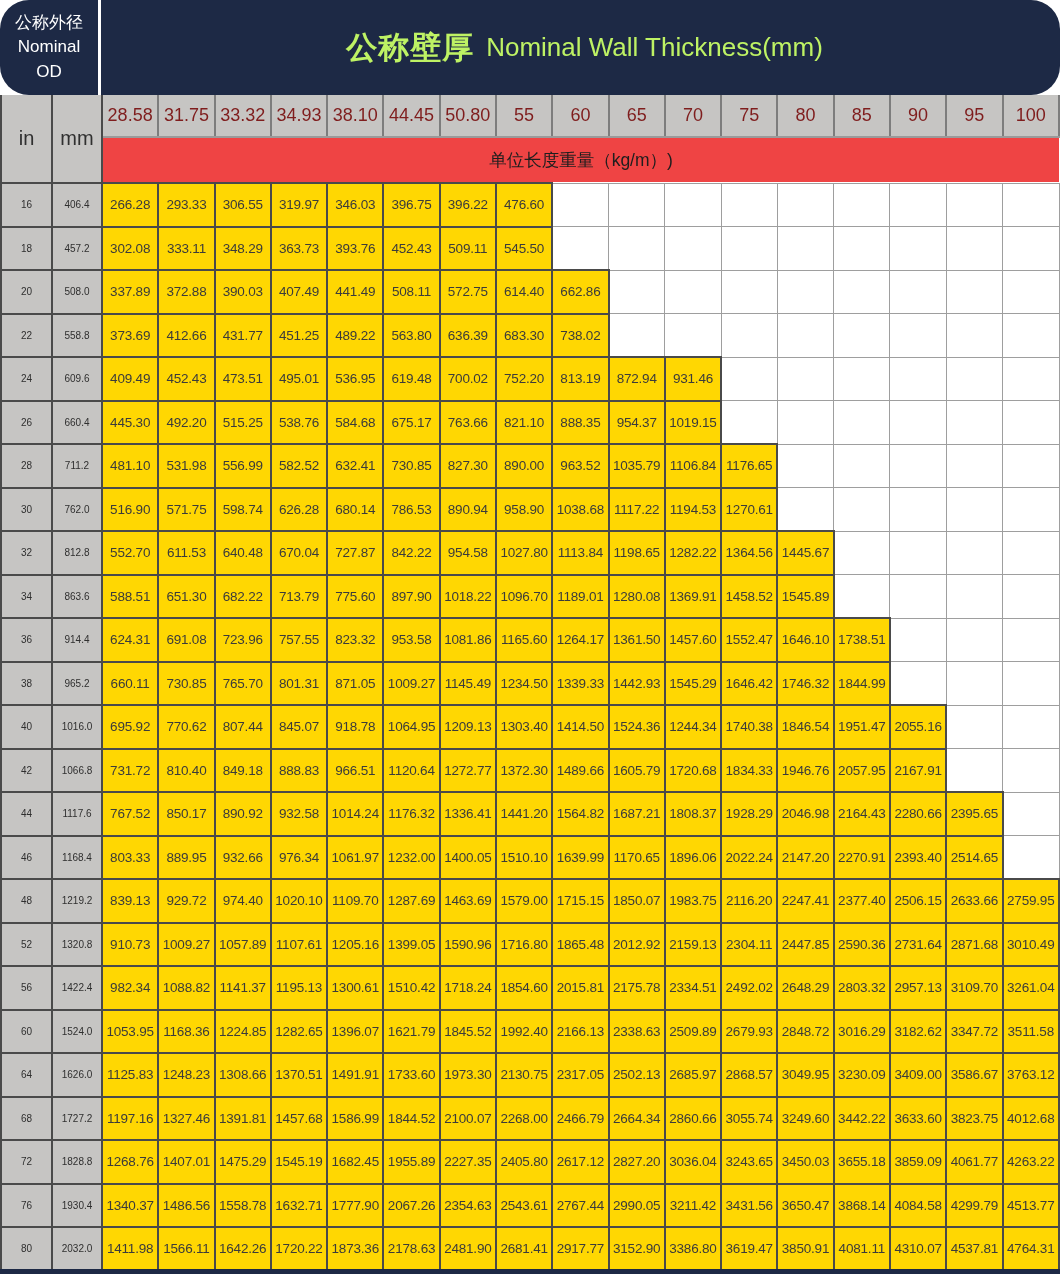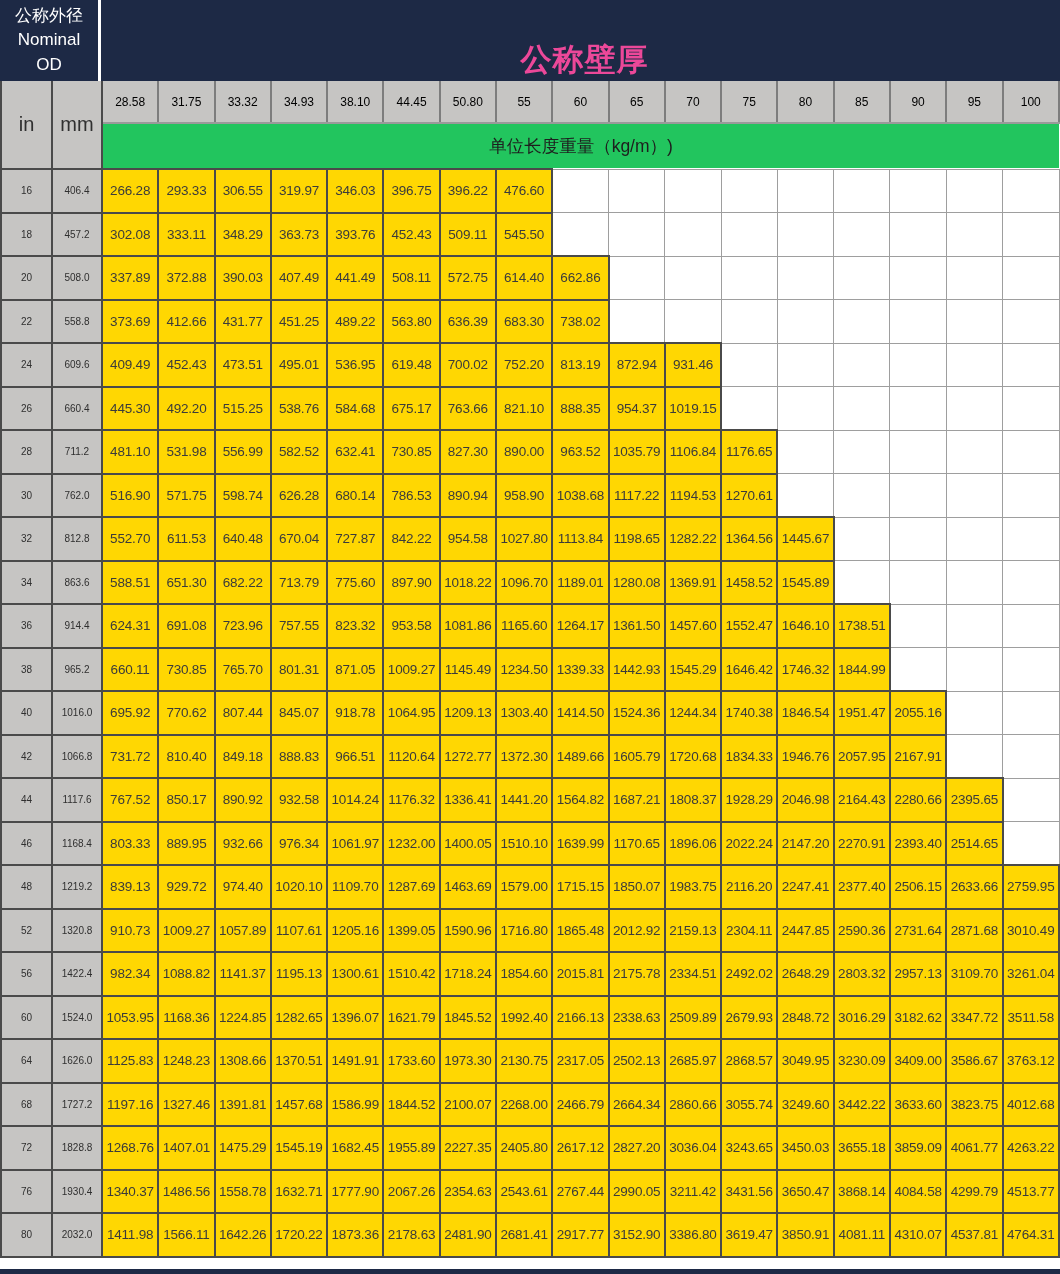--- a/index.html
+++ b/index.html
@@ -9,44 +9,44 @@
     --cell-text:#3b3b3b;
     --filled-border:#4a4a4a;
     --empty-border:#9e9e9e;
     --gray-sep:#7d7d7d;
   }
   html,body{margin:0;padding:0;background:#fff;}
   body{font-family:"Liberation Sans","DejaVu Sans",sans-serif;}
   .sheet{width:1060px;height:1274px;overflow:hidden;background:#fff;position:relative;}
 
   
-  .top-header{display:flex;height:81px;background:var(--header-navy);}
+  .top-header{display:flex;height:95px;background:var(--header-navy);border-radius:29px;}
   .od-cell{width:101px;min-width:101px;color:#fff;display:flex;flex-direction:column;
            align-items:center;justify-content:center;font-size:17px;line-height:1.45;
            border-right:3px solid #fff;box-sizing:border-box;text-align:center;}
-  .title-cell{flex:1;display:flex;align-items:flex-end;justify-content:center;color:#ec4899;padding-left:8px;}
+  .title-cell{flex:1;display:flex;align-items:center;justify-content:center;color:#bef264;padding-left:8px;}
   .title-zh{font-size:31px;font-weight:700;letter-spacing:1px;}
   .title-en{font-size:26px;font-weight:400;margin-left:12px;}
 
   
   table{border-collapse:collapse;table-layout:fixed;width:1060px;}
   col.c-in{width:51px;} col.c-mm{width:50px;}
 
   thead tr.row-thk{height:42px;}
   thead tr.row-banner{height:46px;}
   tbody tr{height:43.5px;}
 
   th,td{padding:0;text-align:center;vertical-align:middle;overflow:hidden;white-space:nowrap;}
 
   .th-in,.th-mm{background:var(--header-gray);color:#303030;font-size:20px;font-weight:400;
                 border:2px solid var(--filled-border);border-top:none;}
-  .th-thk{background:var(--header-gray);color:#000000;font-size:12px;font-weight:400;
+  .th-thk{background:var(--header-gray);color:#7f1d1d;font-size:18px;font-weight:400;
           border-left:2px solid var(--gray-sep);border-right:2px solid var(--gray-sep);
           border-bottom:2px solid #9a9a9a;border-top:none;}
-  .banner{background:#22c55e;color:#1e1e1e;font-size:17.5px;border:none;}
+  .banner{background:#ef4444;color:#1e1e1e;font-size:17.5px;border:none;}
 
   .td-in,.td-mm{background:var(--header-gray);color:#2f2f2f;font-size:10px;
                 border:2px solid var(--filled-border);}
   .td-val{background:var(--cell-yellow);color:var(--cell-text);font-size:13.5px;
           letter-spacing:-0.2px;border:2px solid var(--filled-border);}
   .td-empty{background:#fff;border:1px solid var(--empty-border);}
 
   .bottom-bar{position:absolute;left:0;right:0;bottom:0;height:5px;background:var(--header-navy);}
 </style>
 </head>
@@ -55,20 +55,21 @@
 <div class="sheet">
 
   <div class="top-header">
     <div class="od-cell">
       <span>公称外径</span>
       <span>Nominal</span>
       <span>OD</span>
     </div>
     <div class="title-cell">
       <span class="title-zh">公称壁厚</span>
+      <span class="title-en">Nominal Wall Thickness(mm)</span>
     </div>
   </div>
 
   <table>
     <colgroup>
       <col class="c-in">
         <col class="c-mm">
       <col>
         <col>
         <col>

